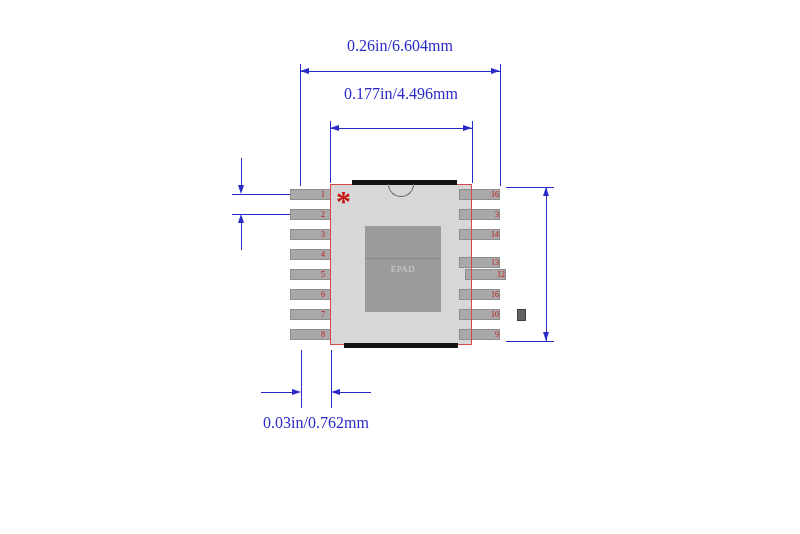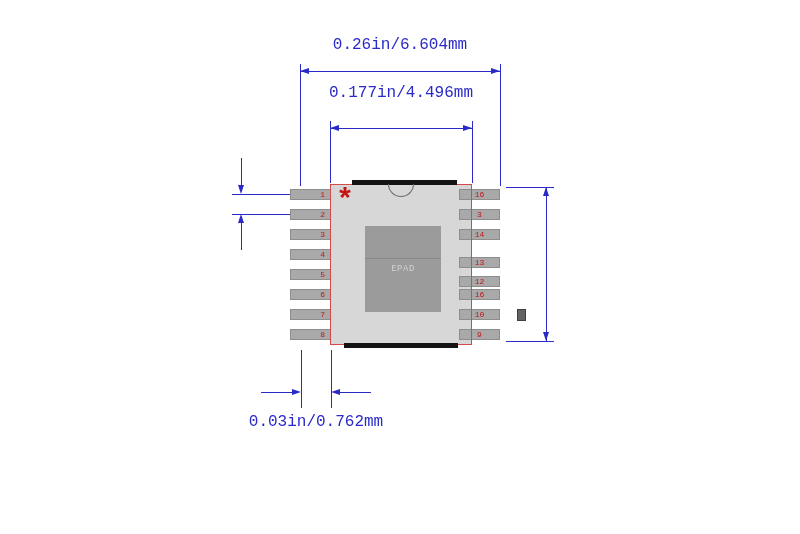--- a/index.html
+++ b/index.html
@@ -1,18 +1,18 @@
 <!DOCTYPE html>
 <html style="--dimension: #2a2ac8; --accent-red: #c41414; --pad-fill: #a9a9a9; --pad-border: #8d8d8d; --body-fill: #d7d7d7; --epad-fill: #9b9b9b; --body-outline: #d24a4a; --bar: #141414; --marker-fill: #636363;"><head>
 <meta charset="utf-8">
 <style>
   html,body{margin:0;padding:0;background:#ffffff;}
   .stage{
     position:relative;width:800px;height:534px;background:#ffffff;overflow:hidden;
-    font-family:Liberation Mono, monospace;
+    font-family:Liberation Serif, serif;
   }
   
   .dim-label{
     position:absolute;font-size:16px;line-height:17px;color:var(--dimension);
     white-space:nowrap;
   }
   .center{text-align:center;}
   .right{text-align:right;}
   
   .hline{position:absolute;height:1px;background:var(--dimension);}
@@ -43,21 +43,21 @@
     background:var(--epad-fill);z-index:2;display:flex;align-items:center;justify-content:center;
   }
   .epad-label{font-size:9px;letter-spacing:0.5px;color:#d2d2d2;}
   .epad-divider{position:absolute;left:0;top:32px;width:100%;height:1px;background:rgba(0,0,0,0.13);}
   .pad{
     position:absolute;width:41px;height:11px;box-sizing:border-box;
     background:var(--pad-fill);border:1px solid var(--pad-border);z-index:2;
   }
   .pad-left{left:290px;text-align:right;}
   .pad-left .pin-num{padding-right:5px;}
-  .pad-right{left:459px;text-align:center;}
+  .pad-right{left:459px;text-align:right;}
   .pin-num{display:block;font-size:8px;line-height:9px;color:var(--accent-red);}
   .asterisk{
     position:absolute;left:336px;top:186px;font-size:30px;line-height:30px;
     color:var(--accent-red);z-index:6;font-weight:bold;
   }
   .orientation-marker{
     position:absolute;left:517px;top:309px;width:9px;height:12px;box-sizing:border-box;
     background:var(--marker-fill);border:1px solid #3f3f3f;z-index:2;
   }
 </style>
@@ -142,21 +142,21 @@
     </div>
     <div class="pad pad-right" style="top: 209px;">
       <span class="pin-num">3</span>
     </div>
     <div class="pad pad-right" style="top: 229px;">
       <span class="pin-num">14</span>
     </div>
     <div class="pad pad-right" style="top: 257px;">
       <span class="pin-num">13</span>
     </div>
-    <div class="pad pad-right" style="top: 276px;">
+    <div class="pad pad-right" style="top: 269px; margin-left: 6px;">
       <span class="pin-num">12</span>
     </div>
     <div class="pad pad-right" style="top: 289px;">
       <span class="pin-num">16</span>
     </div>
     <div class="pad pad-right" style="top: 309px;">
       <span class="pin-num">10</span>
     </div>
     <div class="pad pad-right" style="top: 329px;">
       <span class="pin-num">9</span>

